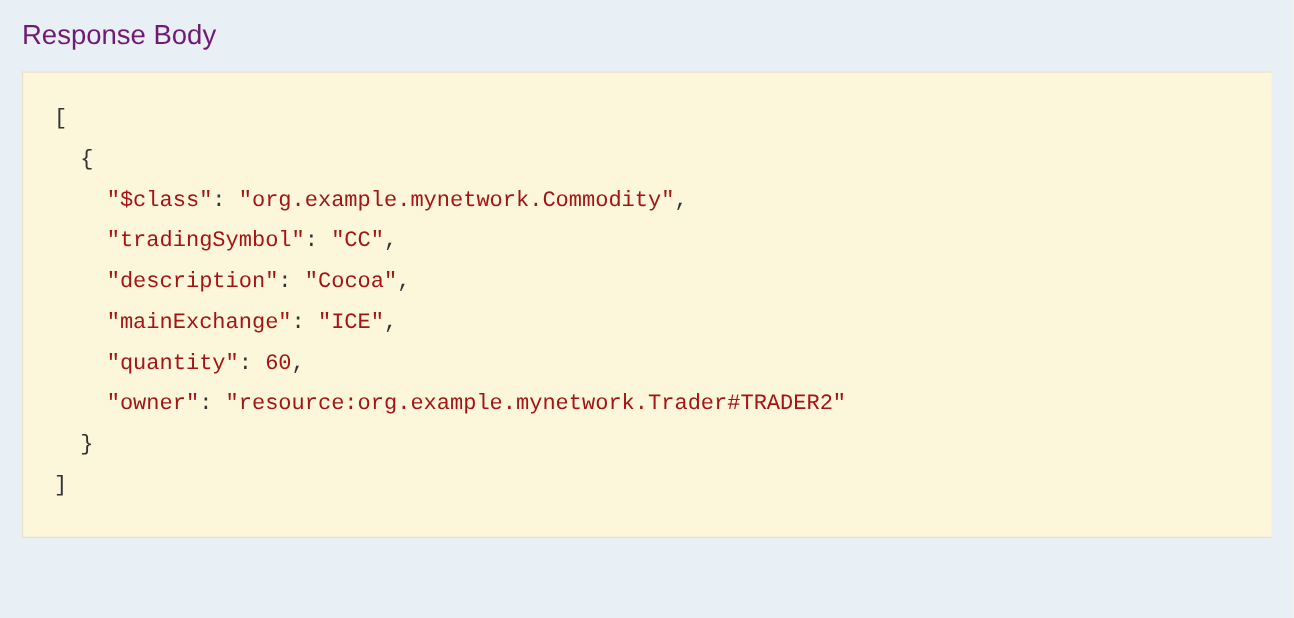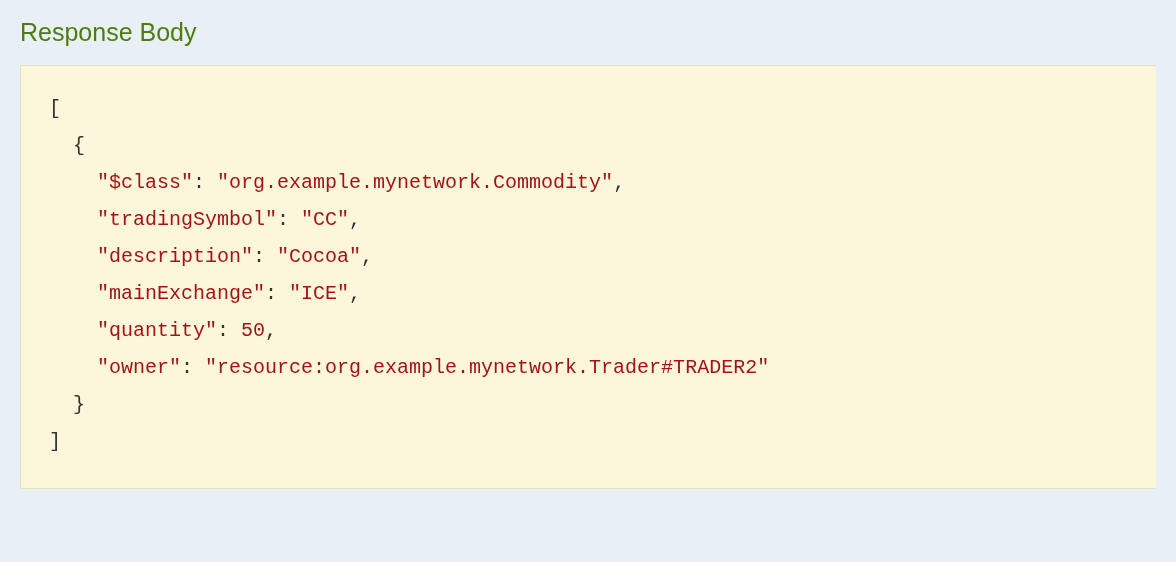--- a/index.html
+++ b/index.html
@@ -10,21 +10,21 @@
     body {
       font-family: -apple-system, BlinkMacSystemFont, "Segoe UI", Helvetica, Arial, sans-serif;
       background-color: #e8f0f5;
       width: 1176px;
       height: 562px;
       padding: 10px 20px 20px 20px;
     }
     .header-title {
       font-size: 25px;
       font-weight: 400;
-      color: #4d7c0f;
+      color: #701a75;
       margin-bottom: 18px;
       margin-top: 8px;
     }
     .code-container {
       background-color: #fcf6db;
       border: 1px solid #e6e0c4;
       border-right: none;
       padding: 24px 28px 28px 28px;
       overflow: auto;
     }
@@ -59,17 +59,17 @@
 
 <h2 class="header-title">Response Body</h2>
 
 <div class="code-container">
   <pre class="code-block" id="code-output"><span class="json-plain">[
 </span><span class="json-plain">  {
 </span><span class="json-plain">    </span><span class="json-key">"$class"</span><span class="json-colon">: </span><span class="json-string">"org.example.mynetwork.Commodity"</span><span class="json-comma">,</span>
 <span class="json-plain">    </span><span class="json-key">"tradingSymbol"</span><span class="json-colon">: </span><span class="json-string">"CC"</span><span class="json-comma">,</span>
 <span class="json-plain">    </span><span class="json-key">"description"</span><span class="json-colon">: </span><span class="json-string">"Cocoa"</span><span class="json-comma">,</span>
 <span class="json-plain">    </span><span class="json-key">"mainExchange"</span><span class="json-colon">: </span><span class="json-string">"ICE"</span><span class="json-comma">,</span>
-<span class="json-plain">    </span><span class="json-key">"quantity"</span><span class="json-colon">: </span><span class="json-number">50</span><span class="json-comma">,</span>
+<span class="json-plain">    </span><span class="json-key">"quantity"</span><span class="json-colon">: </span><span class="json-number">60</span><span class="json-comma">,</span>
 <span class="json-plain">    </span><span class="json-key">"owner"</span><span class="json-colon">: </span><span class="json-string">"resource:org.example.mynetwork.Trader#TRADER2"</span>
 <span class="json-plain">  }</span>
 <span class="json-plain">]</span></pre>
 </div>
 
 </body></html>

